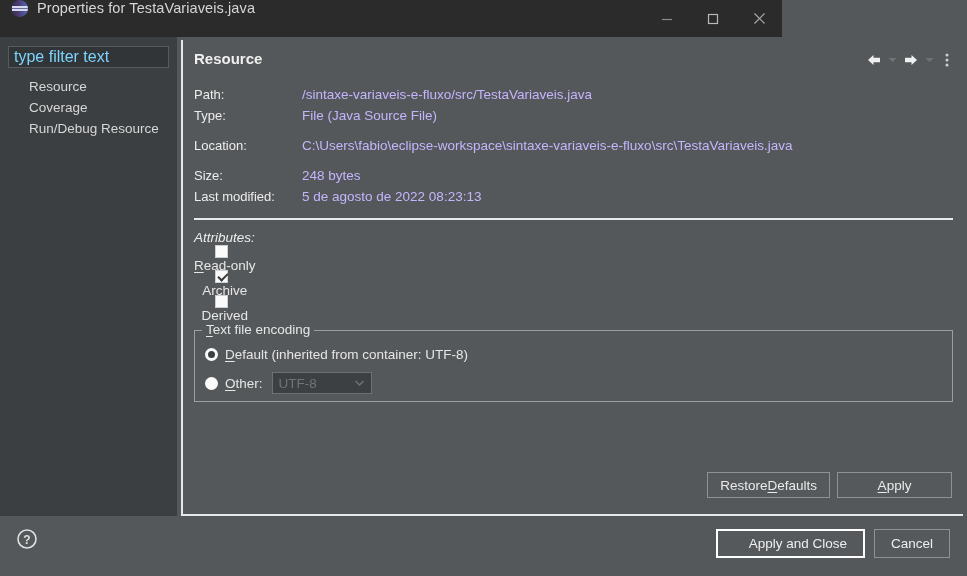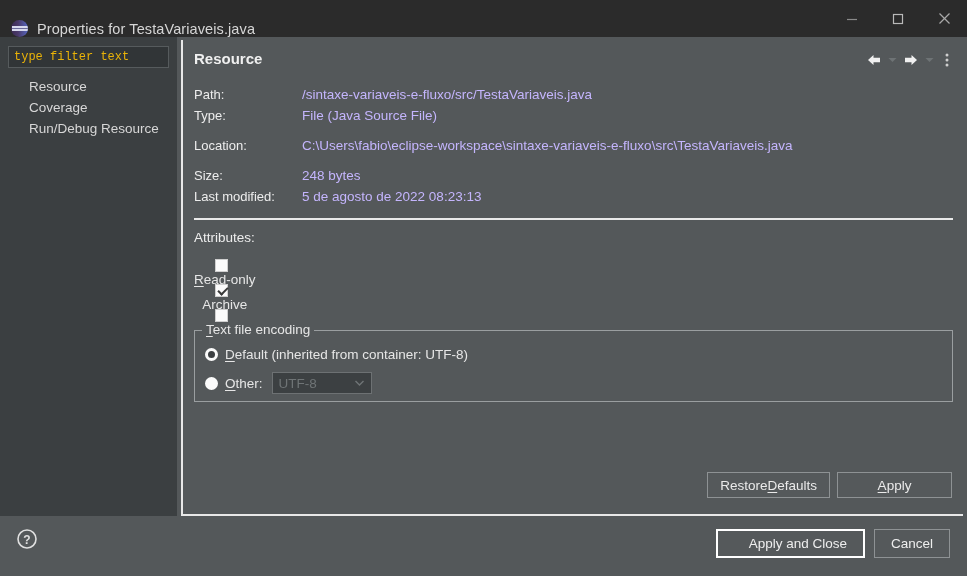--- a/index.html
+++ b/index.html
@@ -6,23 +6,23 @@
   html, body {
     width: 967px; height: 576px;
     font-family: "Liberation Sans", sans-serif;
     background: #54585a;
     overflow: hidden;
   }
   body { position: relative; }
 
   
   .titlebar {
-    position: absolute; left: 0; top: 0; width: 967px; height: 37px;
+    position: absolute; left: 0; top: 0; width: 782px; height: 37px;
     background: #2b2b2b;
-    display: flex; align-items: flex-end;
+    display: flex; align-items: flex-start;
   }
   .app-icon {
     width: 17px; height: 17px; margin-left: 11px; margin-right: 9px;
     border-radius: 50%;
     background:
       linear-gradient(to right, #3a2a52 0%, #4a3a6a 42%, #5566c0 100%);
     position: relative; overflow: hidden; flex: none;
   }
   .app-icon::before {
     content: ""; position: absolute; left: 1px; right: -2px; top: 6px; height: 5px;
@@ -48,21 +48,21 @@
   .left-panel {
     position: absolute; left: 0; top: 37px; width: 177px; height: 479px;
     background: #3b3f41;
   }
   .filter-box {
     position: absolute; left: 8px; top: 9px; width: 161px; height: 22px;
     background: #313537; border: 1px solid #565b5d;
     display: flex; align-items: center;
   }
   .filter-placeholder {
-    color: #eab308; font-size: 12px; padding-left: 5px; white-space: nowrap; font-family: Liberation Mono, monospace;
+    color: #7dd3fc; font-size: 16px; padding-left: 5px; white-space: nowrap;
   }
   .tree { position: absolute; left: 0; top: 39px; width: 177px; }
   .tree-item {
     height: 21px; line-height: 21px; padding-left: 29px;
     color: #d7d7d7; font-size: 13.5px; white-space: nowrap;
   }
 
   
   .content-panel {
     position: absolute; left: 181px; top: 40px; width: 782px; height: 476px;
@@ -98,21 +98,21 @@
     color: #c4b5fd; font-size: 13.5px; white-space: nowrap;
   }
 
   .separator {
     position: absolute; left: 11px; top: 178px; width: 759px; height: 2px;
     background: #e9e9e9;
   }
 
   
   .attributes { position: absolute; left: 11px; top: 190px; }
-  .attr-title { color: #ededed; font-size: 13.5px; margin-bottom: 14px; }
+  .attr-title { color: #ededed; font-size: 13.5px; margin-bottom: 0; font-style: italic; }
   .check-row {
     display: flex; align-items: center; height: 25px; flex-direction: column;
   }
   .checkbox {
     width: 13px; height: 13px; background: #fbfbfb; border: 1px solid #cfcfcf;
     margin-right: 7px; flex: none; position: relative;
   }
   .checkbox.checked::after {
     content: ""; position: absolute; left: 2px; top: 2px;
     width: 8px; height: 4px;

